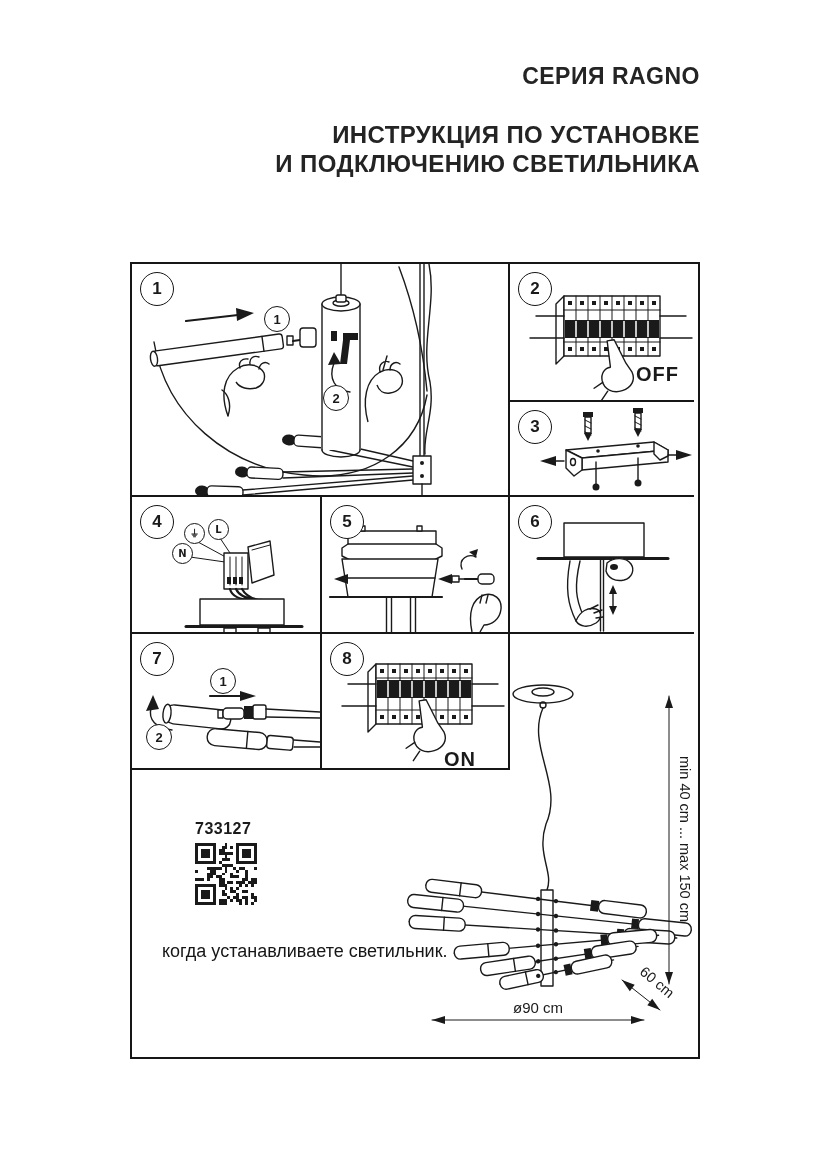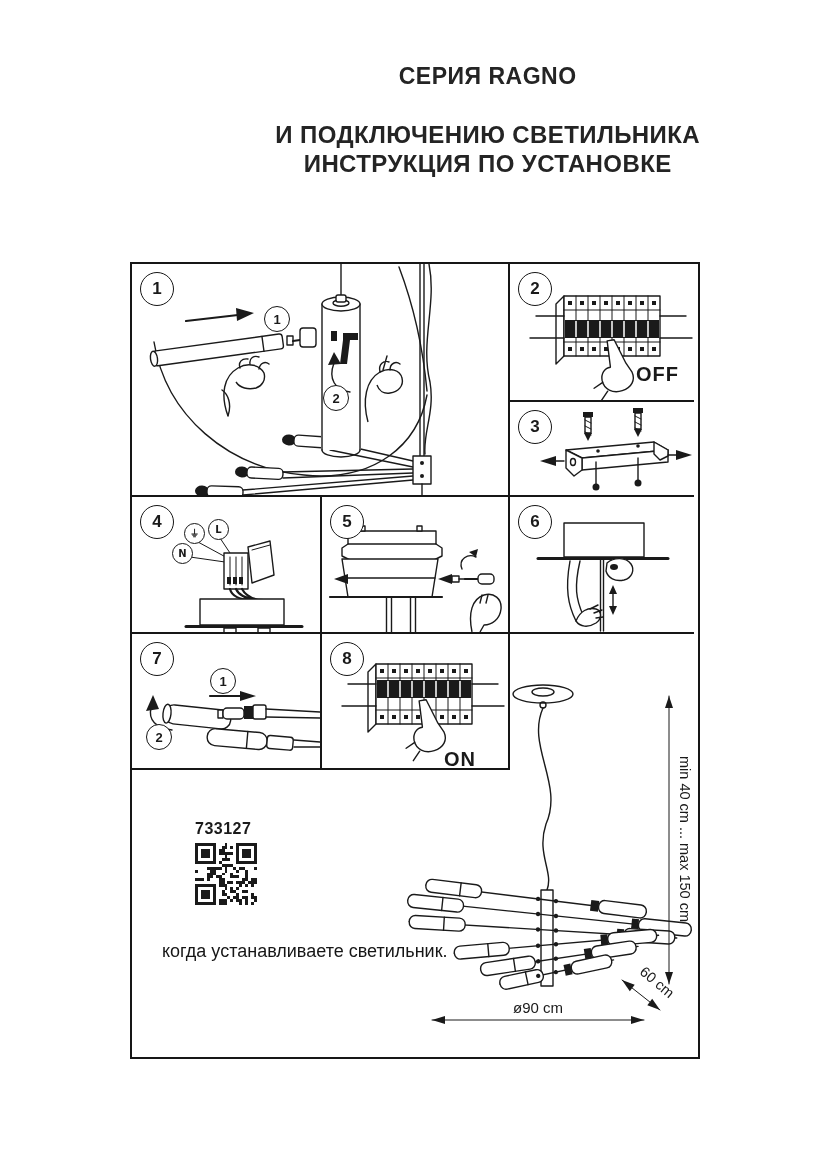--- a/index.html
+++ b/index.html
@@ -1,18 +1,18 @@
 <!DOCTYPE html>
 <html><head>
 <meta charset="utf-8">
 <style>
   html,body{margin:0;padding:0;background:#fff}
   .page{position:relative;width:826px;height:1169px;background:#fff;overflow:hidden;
         font-family:"Liberation Sans",sans-serif;color:#1a1a1a}
-  .hdr{position:absolute;top:60px;right:126px;text-align:center;font-weight:bold;color:#242424}
+  .hdr{position:absolute;top:60px;right:126px;text-align:right;font-weight:bold;color:#242424}
   .hdr .l1{font-size:23px;line-height:33px;letter-spacing:.5px}
   .hdr .block2{margin-top:27px}
   .hdr .l2{font-size:24px;line-height:29px;letter-spacing:.4px}
   .frame{position:absolute;left:130px;top:262px;width:566px;height:793px;border:2px solid #161616}
   .panel{position:absolute}
   .vline,.hline{position:absolute;background:#161616}
   .badge{position:absolute;left:8px;top:8px;width:32px;height:32px;border:1.7px solid #161616;
          border-radius:50%;display:flex;align-items:center;justify-content:center;
          font-size:17px;font-weight:bold;background:#fff;z-index:3}
   .stepc{position:absolute;width:24px;height:24px;border:1.5px solid #161616;border-radius:50%;
@@ -38,22 +38,22 @@
   svg text{font-family:"Liberation Sans",sans-serif;fill:#1a1a1a;stroke:none}
 </style>
 </head>
 <body>
 
 <div class="page">
 
   <div class="hdr">
     <div class="l1">СЕРИЯ RAGNO</div>
     <div class="block2">
+      <div class="l2">ИНСТРУКЦИЯ ПО УСТАНОВКЕ</div>
       <div class="l2">И ПОДКЛЮЧЕНИЮ СВЕТИЛЬНИКА</div>
-      <div class="l2">ИНСТРУКЦИЯ ПО УСТАНОВКЕ</div>
     </div>
   </div>
 
   <div class="frame">
 
     <div class="vline" style="left:376px;top:0;width:2px;height:506px"></div>
     <div class="vline" style="left:188px;top:231px;width:2px;height:275px"></div>
     <div class="hline" style="left:376px;top:136px;width:186px;height:2px"></div>
     <div class="hline" style="left:0;top:231px;width:562px;height:2px"></div>
     <div class="hline" style="left:0;top:368px;width:562px;height:2px"></div>

